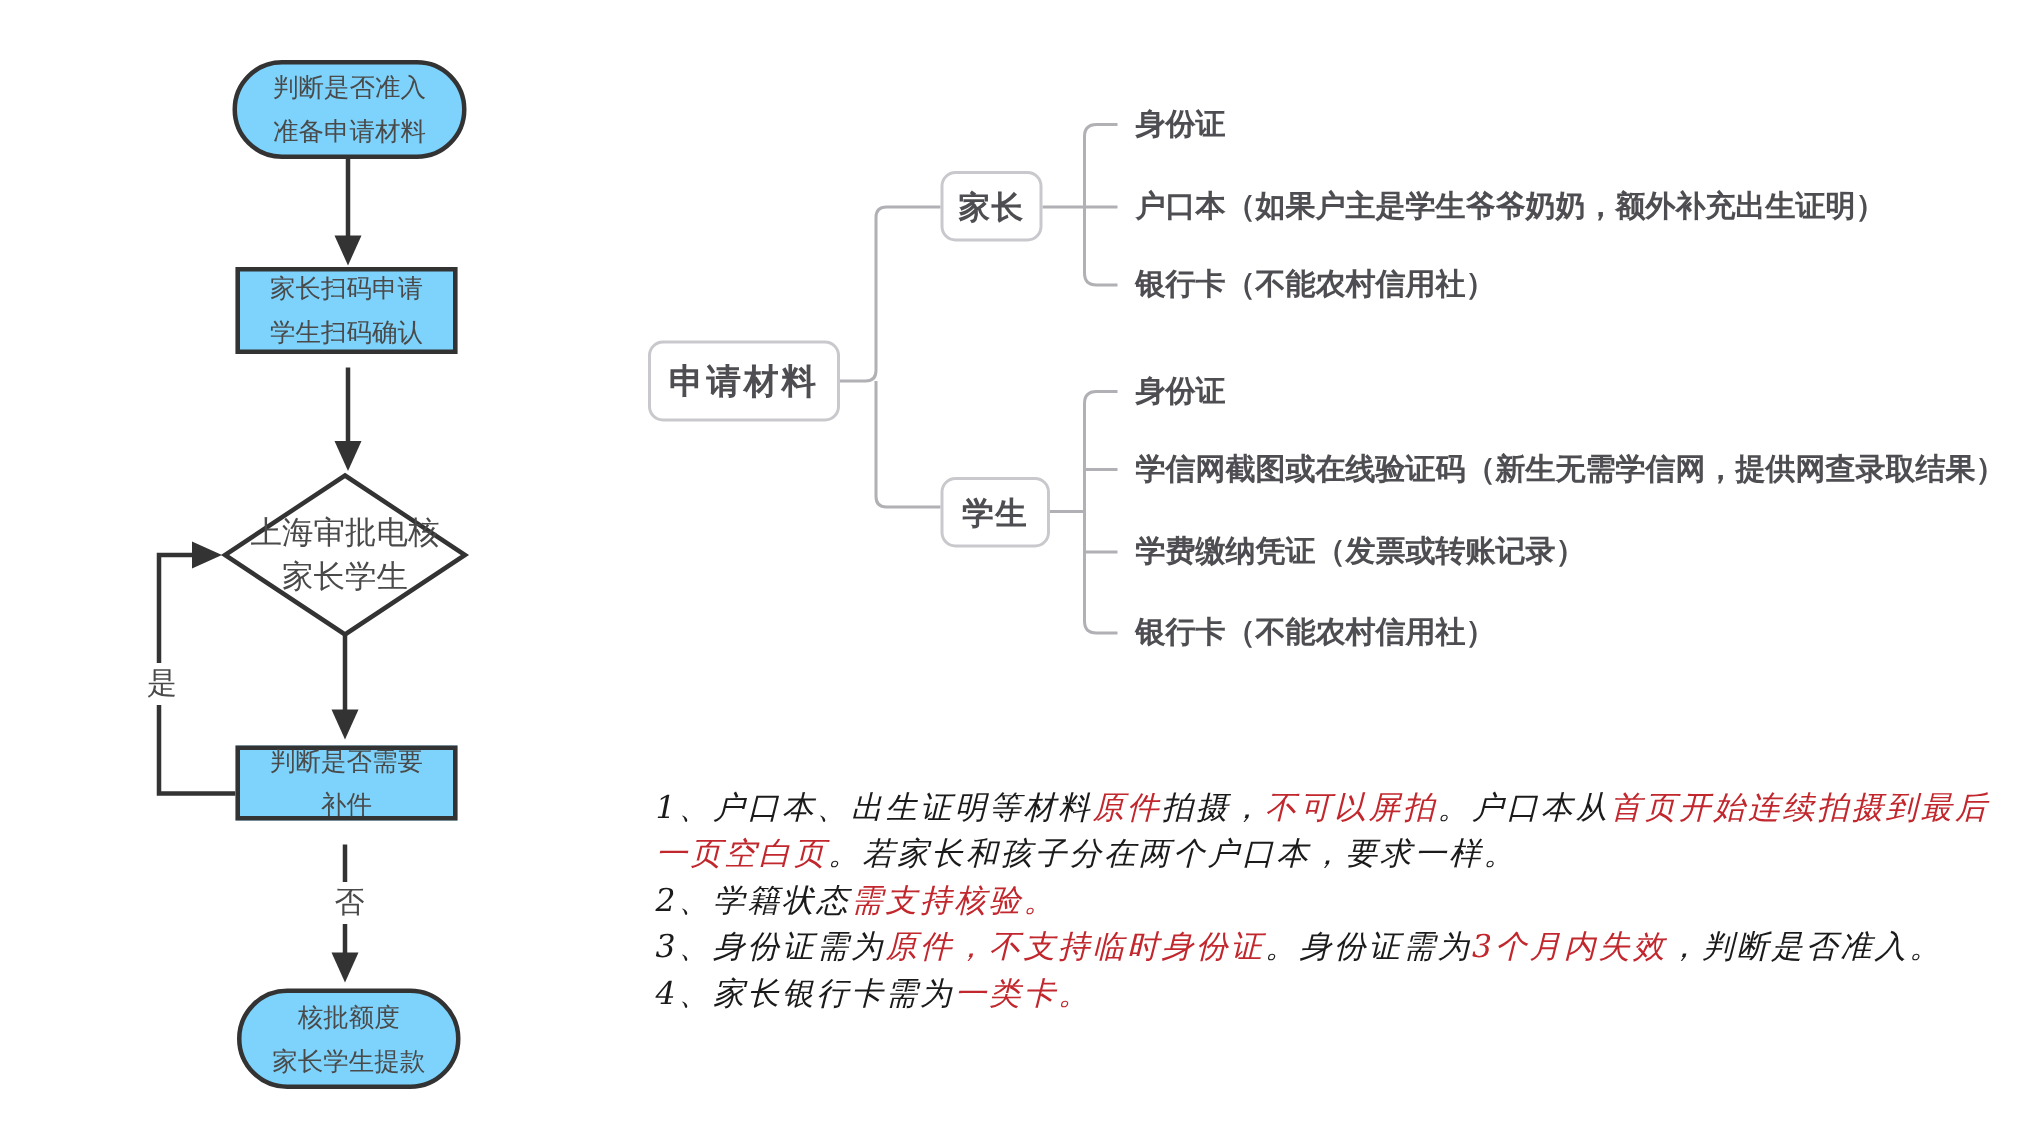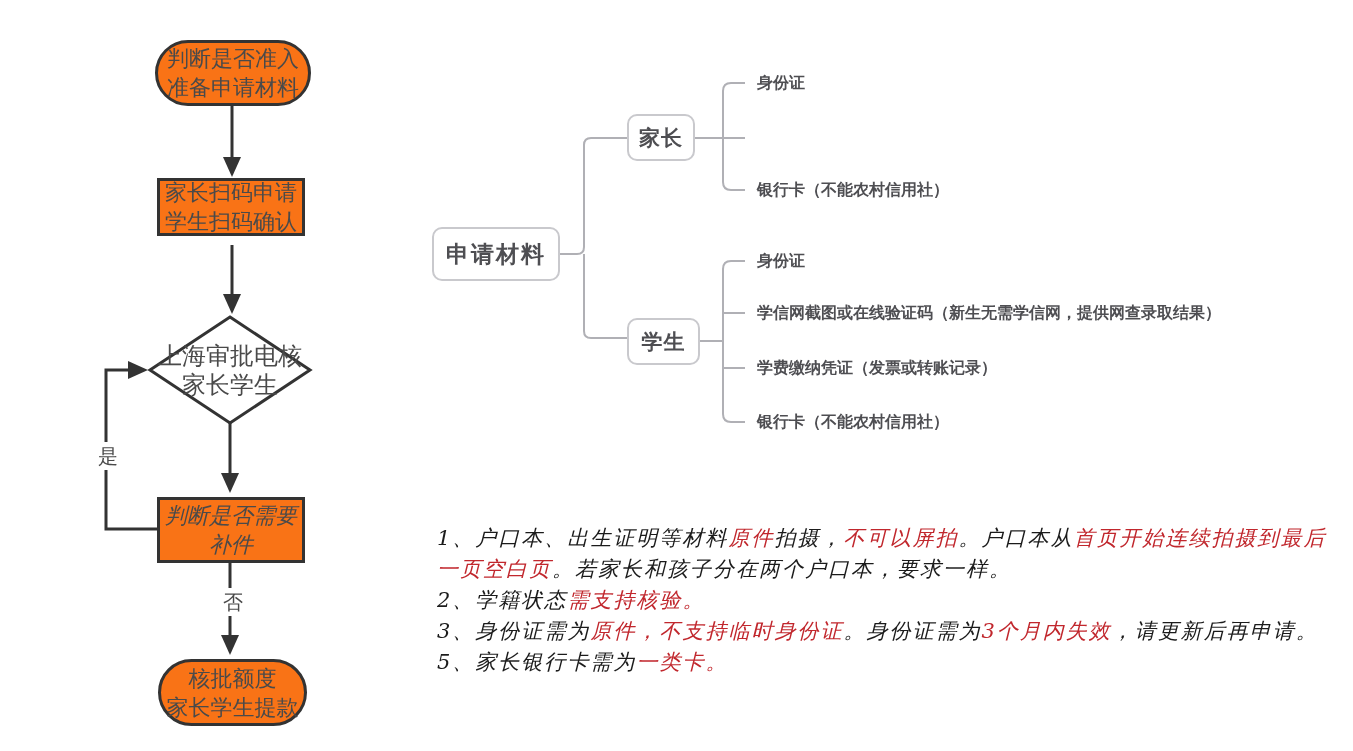--- a/index.html
+++ b/index.html
@@ -6,46 +6,46 @@
   .canvas{
     position:relative;width:1353px;height:751px;background:#fff;overflow:hidden;
     font-family:"Liberation Sans",sans-serif;
   }
   svg.lines{position:absolute;left:0;top:0;}
 
   
   .fc-node{
     position:absolute;display:flex;align-items:center;justify-content:center;
     text-align:center;white-space:pre-line;
-    color:var(--fc-text,#4a4a4a);font-size:22px;line-height:29px;
-    border:3px solid var(--fc-stroke,#333);background:#f97316;box-sizing:border-box;
+    color:var(--fc-text,#4a4a4a);font-size:17px;line-height:29px;
+    border:3px solid var(--fc-stroke,#333);background:#7dd3fc;box-sizing:border-box;
   }
   .stadium{border-radius:34px;}
   .fc-diamond-text{
     position:absolute;display:flex;align-items:center;justify-content:center;
     text-align:center;white-space:pre-line;color:var(--fc-text,#4a4a4a);
-    font-size:24px;line-height:29px;background:transparent;border:none;
+    font-size:21px;line-height:29px;background:transparent;border:none;
   }
   .edge-label{
     position:absolute;background:#fff;color:var(--fc-text,#4a4a4a);
     font-size:20px;line-height:24px;padding:2px 3px;text-align:center;
   }
 
   
   .mm-node{
     position:absolute;display:flex;align-items:center;justify-content:center;
     background:#fff;border:2px solid #c9c9cd;border-radius:10px;box-sizing:border-box;
     color:var(--mm-text,#4e4e52);font-family:"Liberation Serif",serif;font-weight:bold;
   }
   .mm-root{font-size:23px;letter-spacing:2px;}
   .mm-branch{font-size:21px;letter-spacing:1px;}
   .mm-leaf{
     position:absolute;height:26px;line-height:26px;white-space:nowrap;
     color:var(--mm-text,#4e4e52);font-family:"Liberation Serif",serif;
-    font-weight:bold;font-size:16px;
+    font-weight:bold;font-size:20px;
   }
 
   
   .notes{
     position:absolute;left:437px;top:523px;width:905px;
     font-family:"DejaVu Serif",serif;font-style:italic;
     font-size:21px;line-height:31px;letter-spacing:2px;
   }
   .note-item{margin:0;}
   .seg-black{color:var(--note-black,#1b1b1b);}
@@ -89,44 +89,45 @@
 
   <div class="fc-node stadium" style="left:155px;top:40px;width:156px;height:66px;">判断是否准入
 准备申请材料</div>
 
   <div class="fc-node" style="left:157px;top:178px;width:148px;height:58px;">家长扫码申请
 学生扫码确认</div>
 
   <div class="fc-diamond-text" style="left:150px;top:328px;width:160px;height:84px;">上海审批电核
 家长学生</div>
 
-  <div class="fc-node" style="left:157px;top:497px;width:148px;height:66px;font-style:italic;">判断是否需要
+  <div class="fc-node" style="left:157px;top:497px;width:148px;height:50px;">判断是否需要
 补件</div>
 
   <div class="fc-node stadium" style="left:158px;top:659px;width:149px;height:67px;">核批额度
 家长学生提款</div>
 
   <div class="edge-label" style="left:92px;top:442px;width:26px;">是</div>
 
   <div class="edge-label" style="left:217px;top:588px;width:26px;">否</div>
 
   <div class="mm-node mm-root" style="left:432px;top:227px;width:128px;height:54px;">申请材料</div>
 
   <div class="mm-node mm-branch" style="left:627px;top:114px;width:68px;height:47px;">家长</div>
 
   <div class="mm-node mm-branch" style="left:627px;top:318px;width:73px;height:47px;">学生</div>
 
   <div class="mm-leaf" style="left:757px;top:70px;">身份证</div>
+  <div class="mm-leaf" style="left:757px;top:125px;">户口本（如果户主是学生爷爷奶奶，额外补充出生证明）</div>
   <div class="mm-leaf" style="left:757px;top:177px;">银行卡（不能农村信用社）</div>
 
   <div class="mm-leaf" style="left:757px;top:248px;">身份证</div>
   <div class="mm-leaf" style="left:757px;top:300px;">学信网截图或在线验证码（新生无需学信网，提供网查录取结果）</div>
   <div class="mm-leaf" style="left:757px;top:355px;">学费缴纳凭证（发票或转账记录）</div>
   <div class="mm-leaf" style="left:757px;top:409px;">银行卡（不能农村信用社）</div>
 
   <div class="notes">
     <p class="note-item"><span class="seg-black">1、户口本、出生证明等材料</span><span class="seg-red">原件</span><span class="seg-black">拍摄，</span><span class="seg-red">不可以屏拍</span><span class="seg-black">。户口本从</span><span class="seg-red">首页开始连续拍摄到最后一页空白页</span><span class="seg-black">。若家长和孩子分在两个户口本，要求一样。</span></p>
     <p class="note-item"><span class="seg-black">2、学籍状态</span><span class="seg-red">需支持核验。</span></p>
-    <p class="note-item"><span class="seg-black">3、身份证需为</span><span class="seg-red">原件，不支持临时身份证</span><span class="seg-black">。身份证需为</span><span class="seg-red">3个月内失效</span><span class="seg-black">，请更新后再申请。</span></p>
-    <p class="note-item"><span class="seg-black">5、家长银行卡需为</span><span class="seg-red">一类卡。</span></p>
+    <p class="note-item"><span class="seg-black">3、身份证需为</span><span class="seg-red">原件，不支持临时身份证</span><span class="seg-black">。身份证需为</span><span class="seg-red">3个月内失效</span><span class="seg-black">，判断是否准入。</span></p>
+    <p class="note-item"><span class="seg-black">4、家长银行卡需为</span><span class="seg-red">一类卡。</span></p>
   </div>
 
 </div>
 
 </body></html>

